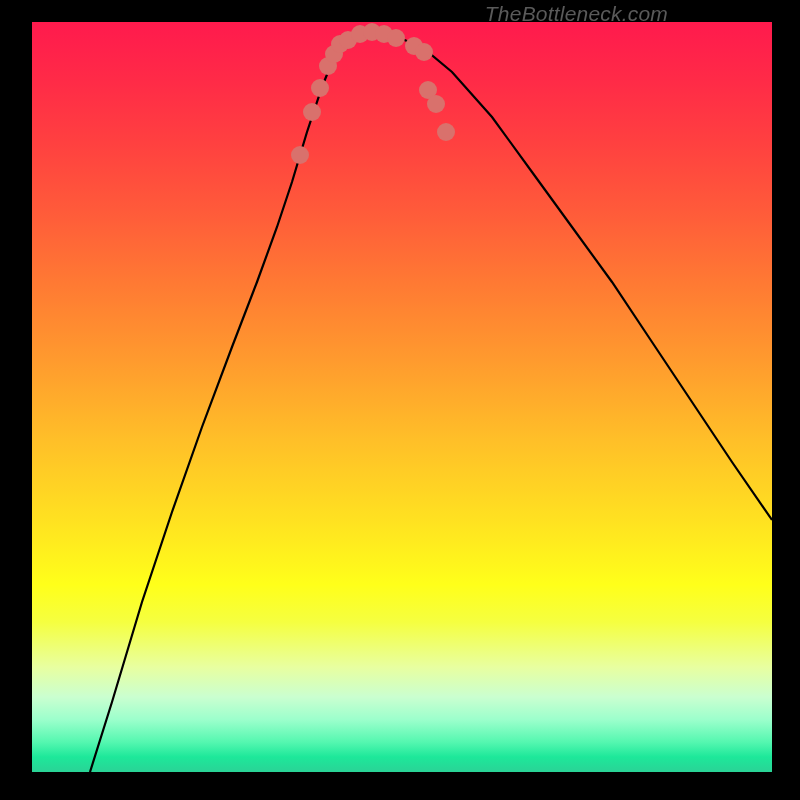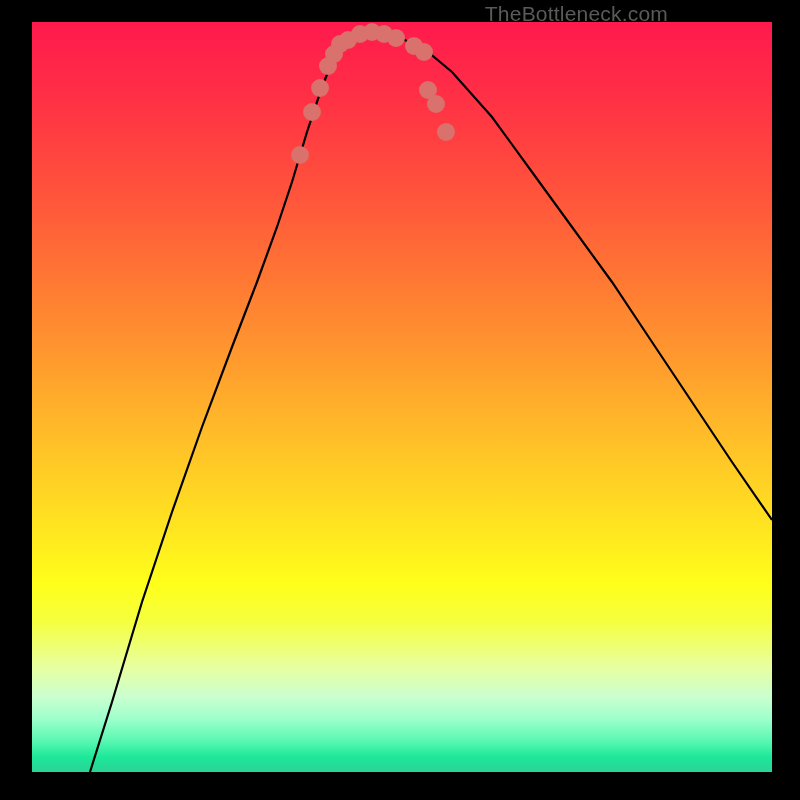--- a/index.html
+++ b/index.html
@@ -2,20 +2,21 @@
 <html><head>
 <meta charset="utf-8">
 <style>
   * { margin: 0; padding: 0; box-sizing: border-box; }
   html, body { width: 800px; height: 800px; overflow: hidden; background: #000; }
   .frame {
     position: absolute;
     left: 0; top: 0;
     width: 676px; height: 800px;
     background: #000;
+    font-style: italic;
   }
   .plot-area {
     position: absolute;
     left: 32px;
     top: 22px;
     width: 740px;
     height: 750px;
     
     background: linear-gradient(to bottom,
       #ff1a4d 0%,

